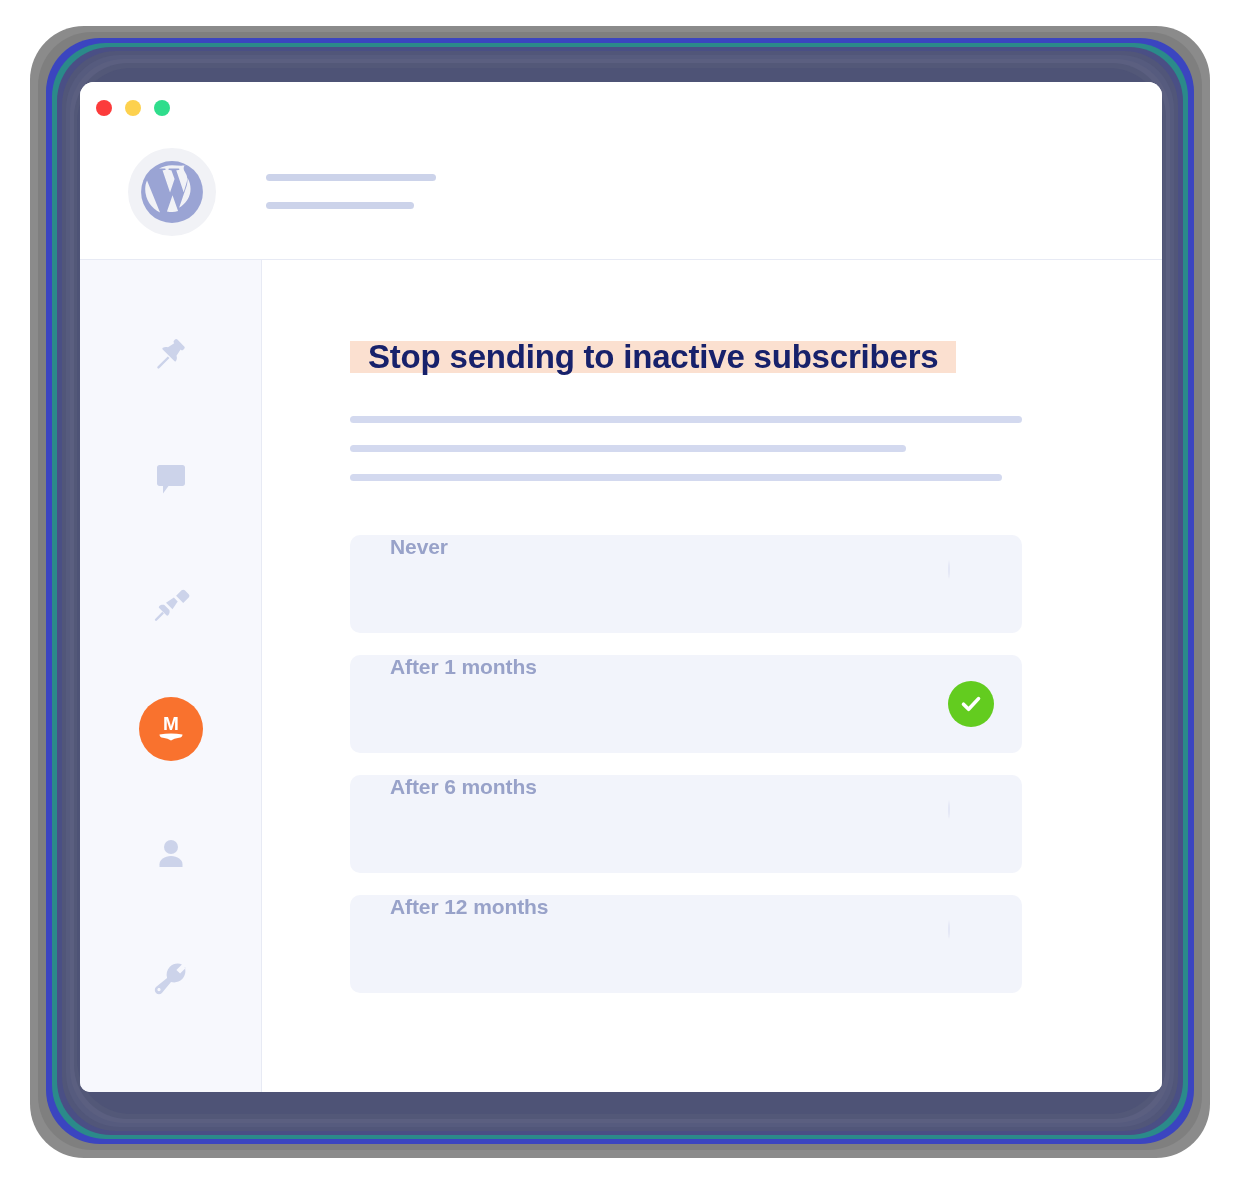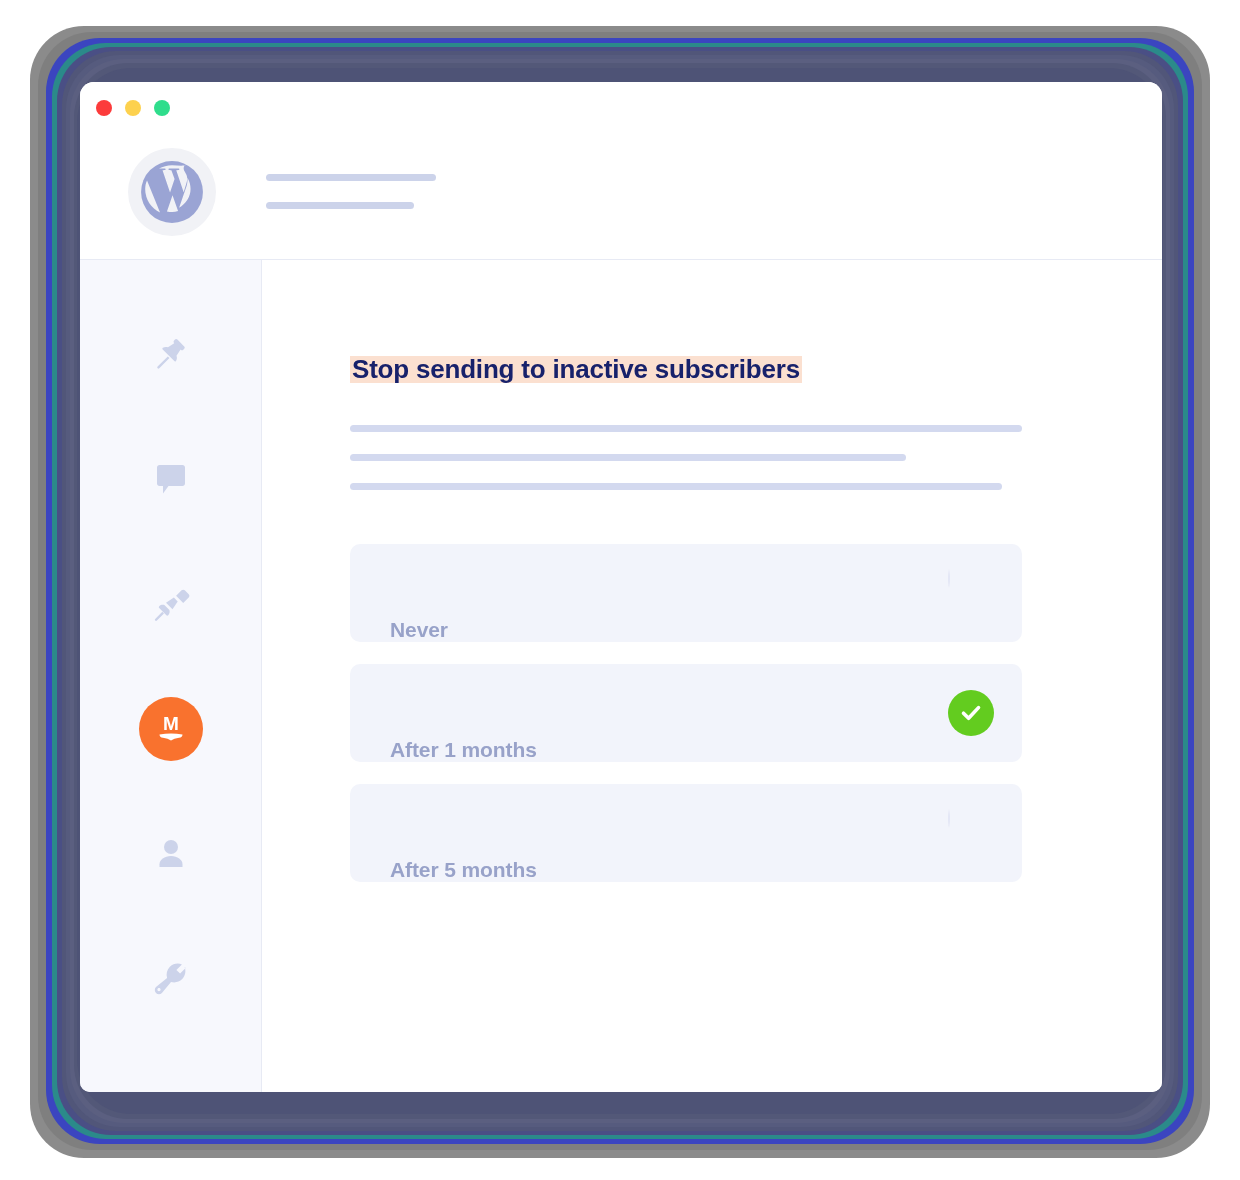--- a/index.html
+++ b/index.html
@@ -108,31 +108,30 @@
     align-items: center; justify-content: center;
   }
 
   .content {
     flex: 1;
     background: #ffffff;
     padding: 78px 0 0 88px;
   }
 
   .page-title {
-    font-size: 26px;
+    font-size: 33px;
     font-weight: bold;
     color: #17216b;
     letter-spacing: -0.2px;
     display: inline-block;
     background: linear-gradient(to bottom,
         rgba(0,0,0,0) 0%, rgba(0,0,0,0) 8%,
         #fbe0d0 8%, #fbe0d0 92%,
         rgba(0,0,0,0) 92%, rgba(0,0,0,0) 100%);
-    padding: 0 2px;
-    margin-top: 16px;
+    padding: 0 18px;
   }
 
   .desc-lines {
     margin-top: 40px;
     display: flex;
     flex-direction: column;
     gap: 22px;
   }
   .dline { height: 7px; border-radius: 4px; background: #d3d9ef; }
   .dline.l1 { width: 672px; }
@@ -142,21 +141,21 @@
   .options { margin-top: 54px; }
 
   .option-row {
     position: relative;
     width: 672px;
     height: 98px;
     background: #f2f4fb;
     border-radius: 10px;
     margin-bottom: 22px;
     display: flex;
-    align-items: flex-end;
+    align-items: flex-start;
     padding: 0 40px;
   }
   .option-label {
     font-size: 21px;
     font-weight: bold;
     color: #98a2c9;
     letter-spacing: -0.1px;
   }
   .option-control {
     position: absolute;
@@ -306,25 +305,31 @@
             <span class="option-label">After 1 months</span>
             <span class="option-control">
               <span class="radio-checked">
                 <svg width="26" height="26" viewBox="0 0 26 26" aria-hidden="true">
                   <path d="M5.5 13.2 L10.6 18.3 L20.5 7.6" stroke="#ffffff" stroke-width="3.6" stroke-linecap="round" stroke-linejoin="round" fill="none"></path>
                 </svg>
               </span>
             </span>
           </div>
 
-
           <div class="option-row">
-            <span class="option-label">After 5 months</span>
+            <span class="option-label">After 6 months</span>
             <span class="option-control">
               <span class="radio-empty"></span>
             </span>
           </div>
 
+          <div class="option-row">
+            <span class="option-label">After 12 months</span>
+            <span class="option-control">
+              <span class="radio-empty"></span>
+            </span>
+          </div>
+
         </div>
       </div>
     </div>
   </div>
 </div>
 
 </body></html>

